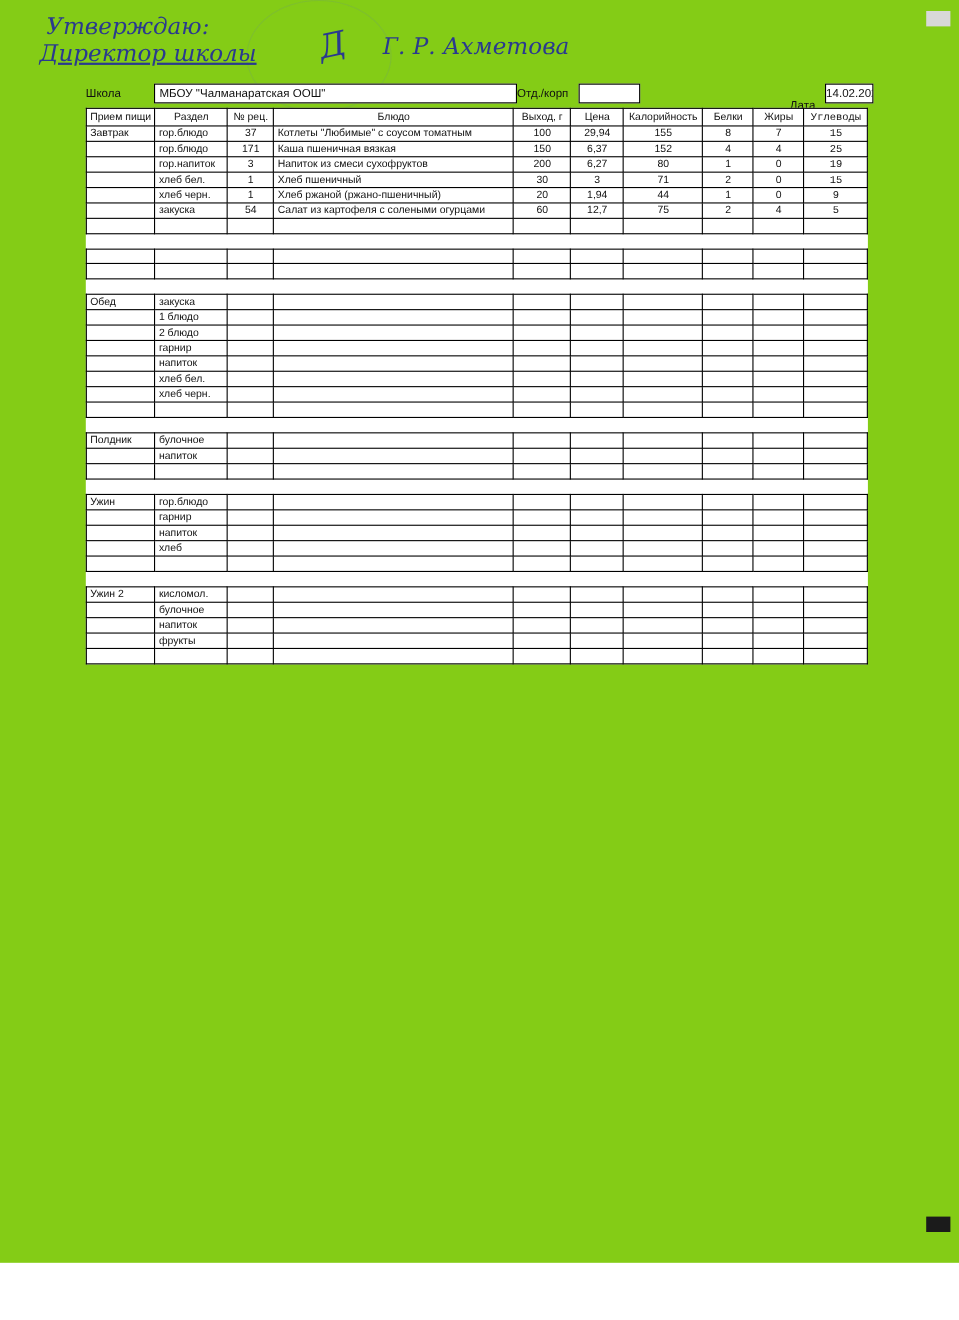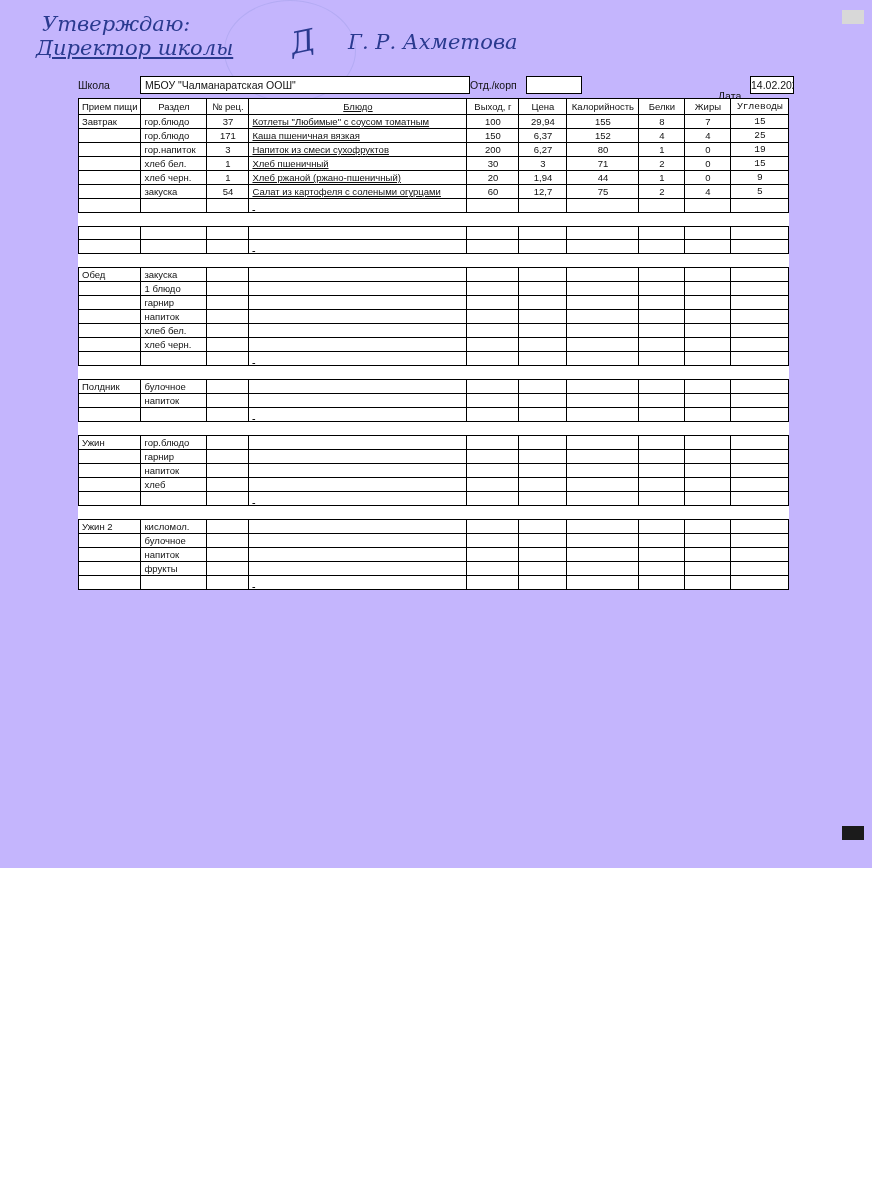--- a/index.html
+++ b/index.html
@@ -13,22 +13,22 @@
     position: relative;
     font-family: "Liberation Sans", sans-serif;
     color: #111;
     overflow: hidden;
   }
 
   
   .page {
     position: absolute;
     left: 0; top: 0;
-    width: 872px; height: 868px;
-    background: #c4b5fd;
+    width: 872px; height: 1148px;
+    background: #84cc16;
   }
 
   
   .edge-mark {
     position: absolute;
     background: #1a1a1a;
   }
   .edge-top-right { right: 8px; top: 10px; width: 22px; height: 14px; background: #d8d8d8; }
   .edge-bottom-right { right: 8px; bottom: 28px; width: 22px; height: 14px; background: #1b1b1b; }
 
@@ -107,21 +107,21 @@
   }
   table.menu thead td {
     text-align: center;
     font-size: 9.5px;
     height: 15px;
     line-height: 15px;
   }
   .c-meal   { width: 62px; }
   .c-sect   { width: 66px; }
   .c-rec    { width: 42px; text-align: center; }
-  .c-dish   { width: 218px; text-decoration: underline; }
+  .c-dish   { width: 218px; }
   .c-out    { width: 52px; text-align: center; }
   .c-price  { width: 48px; text-align: center; }
   .c-cal    { width: 72px; text-align: center; }
   .c-prot   { width: 46px; text-align: center; }
   .c-fat    { width: 46px; text-align: center; }
   .c-carb   { width: 58px; text-align: center; font-family: Liberation Mono, monospace; }
 </style>
 </head>
 <body>
 
@@ -295,20 +295,32 @@
           <td class="c-dish"></td>
           <td class="c-out"></td>
           <td class="c-price"></td>
           <td class="c-cal"></td>
           <td class="c-prot"></td>
           <td class="c-fat"></td>
           <td class="c-carb"></td>
         </tr>
         <tr>
           <td class="c-meal"></td>
+          <td class="c-sect">2 блюдо</td>
+          <td class="c-rec"></td>
+          <td class="c-dish"></td>
+          <td class="c-out"></td>
+          <td class="c-price"></td>
+          <td class="c-cal"></td>
+          <td class="c-prot"></td>
+          <td class="c-fat"></td>
+          <td class="c-carb"></td>
+        </tr>
+        <tr>
+          <td class="c-meal"></td>
           <td class="c-sect">гарнир</td>
           <td class="c-rec"></td>
           <td class="c-dish"></td>
           <td class="c-out"></td>
           <td class="c-price"></td>
           <td class="c-cal"></td>
           <td class="c-prot"></td>
           <td class="c-fat"></td>
           <td class="c-carb"></td>
         </tr>

